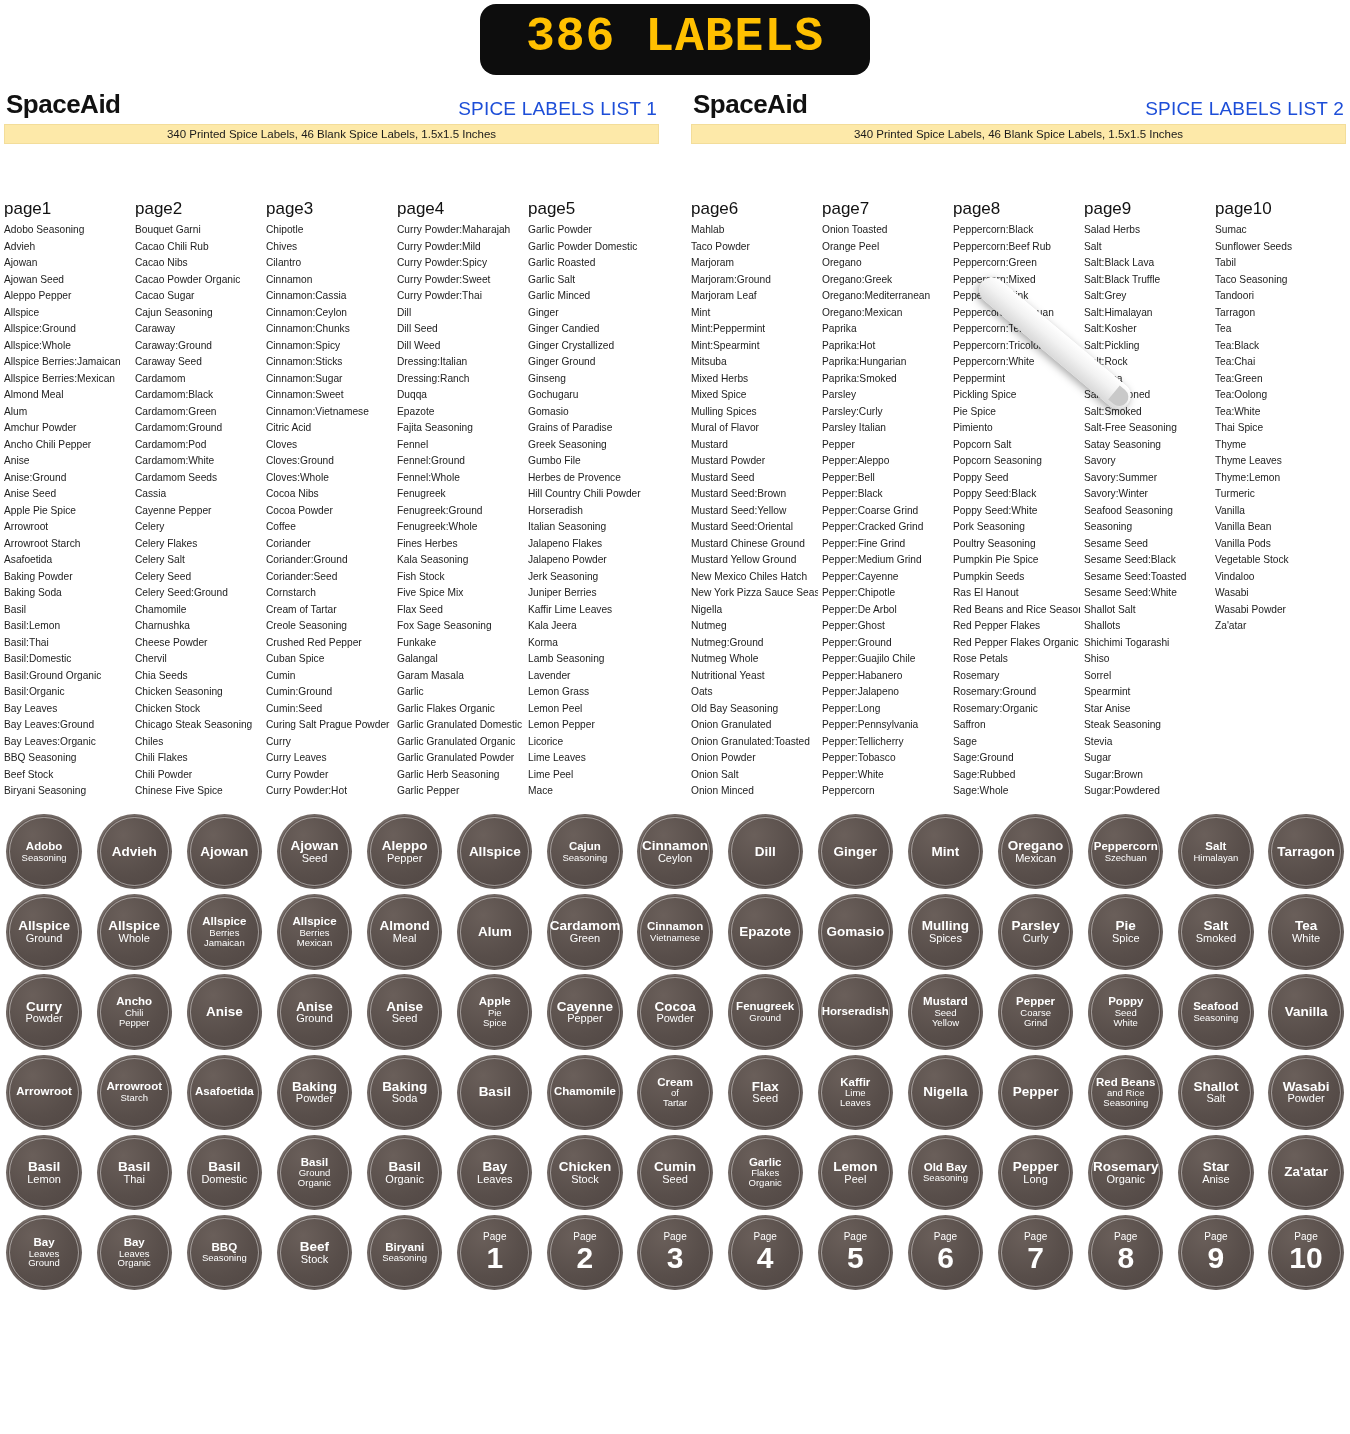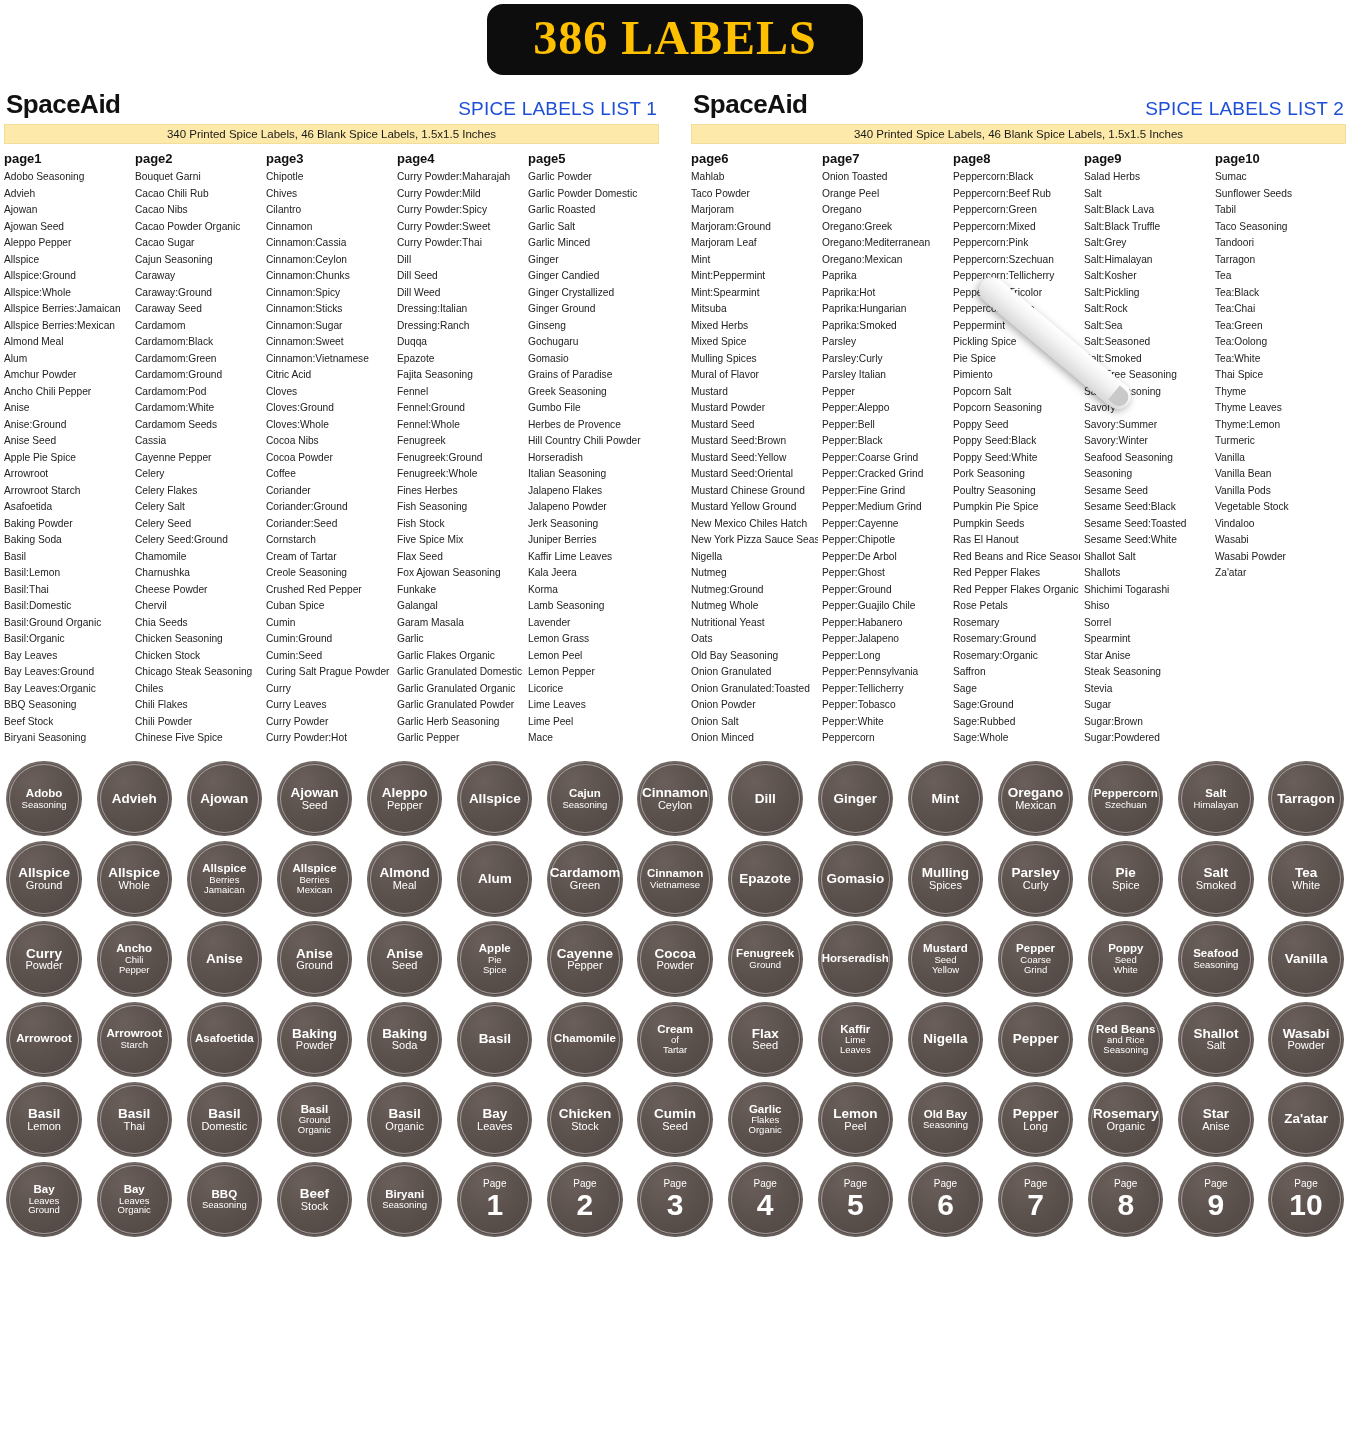--- a/index.html
+++ b/index.html
@@ -26,21 +26,21 @@
     border-radius: 16px;
     padding: 6px 46px 10px 46px;
     display: inline-block;
   }
   .banner-text {
     color: #ffc000;
     font-size: 48px;
     font-weight: bold;
     letter-spacing: 1px;
     line-height: 1.15;
-    font-family: Liberation Serif, serif;
+    font-family: Liberation Mono, monospace;
     text-align: right;
   }
 
   
   .sheets {
     display: flex;
     gap: 32px;
     padding: 14px 4px 0 4px;
     justify-content: flex-end;
   }
@@ -69,24 +69,25 @@
     color: #1a1a1a;
     padding: 3px 0;
     border: 1px solid #f3dd9a;
   }
   .cols {
     display: flex;
     padding-top: 7px;
   }
   .col { width: 20%; padding-right: 4px; }
   .col-head {
-    font-size: 13px;
-    font-weight: bold;
+    font-size: 17px;
+    font-weight: normal;
     color: #111;
     margin-bottom: 3px;
+    margin-top: 48px;
   }
   .col ul { list-style: none; margin: 0; padding: 0; }
   .col li {
     font-size: 10.2px;
     line-height: 16.5px;
     color: #222;
     white-space: nowrap;
     overflow: hidden;
     text-overflow: clip;
   }
@@ -324,25 +325,25 @@
           <li>Duqqa</li>
           <li>Epazote</li>
           <li>Fajita Seasoning</li>
           <li>Fennel</li>
           <li>Fennel:Ground</li>
           <li>Fennel:Whole</li>
           <li>Fenugreek</li>
           <li>Fenugreek:Ground</li>
           <li>Fenugreek:Whole</li>
           <li>Fines Herbes</li>
-          <li>Fish Seasoning</li>
+          <li>Kala Seasoning</li>
           <li>Fish Stock</li>
           <li>Five Spice Mix</li>
           <li>Flax Seed</li>
-          <li>Fox Ajowan Seasoning</li>
+          <li>Fox Sage Seasoning</li>
           <li>Funkake</li>
           <li>Galangal</li>
           <li>Garam Masala</li>
           <li>Garlic</li>
           <li>Garlic Flakes Organic</li>
           <li>Garlic Granulated Domestic</li>
           <li>Garlic Granulated Organic</li>
           <li>Garlic Granulated Powder</li>
           <li>Garlic Herb Seasoning</li>
           <li>Garlic Pepper</li>

